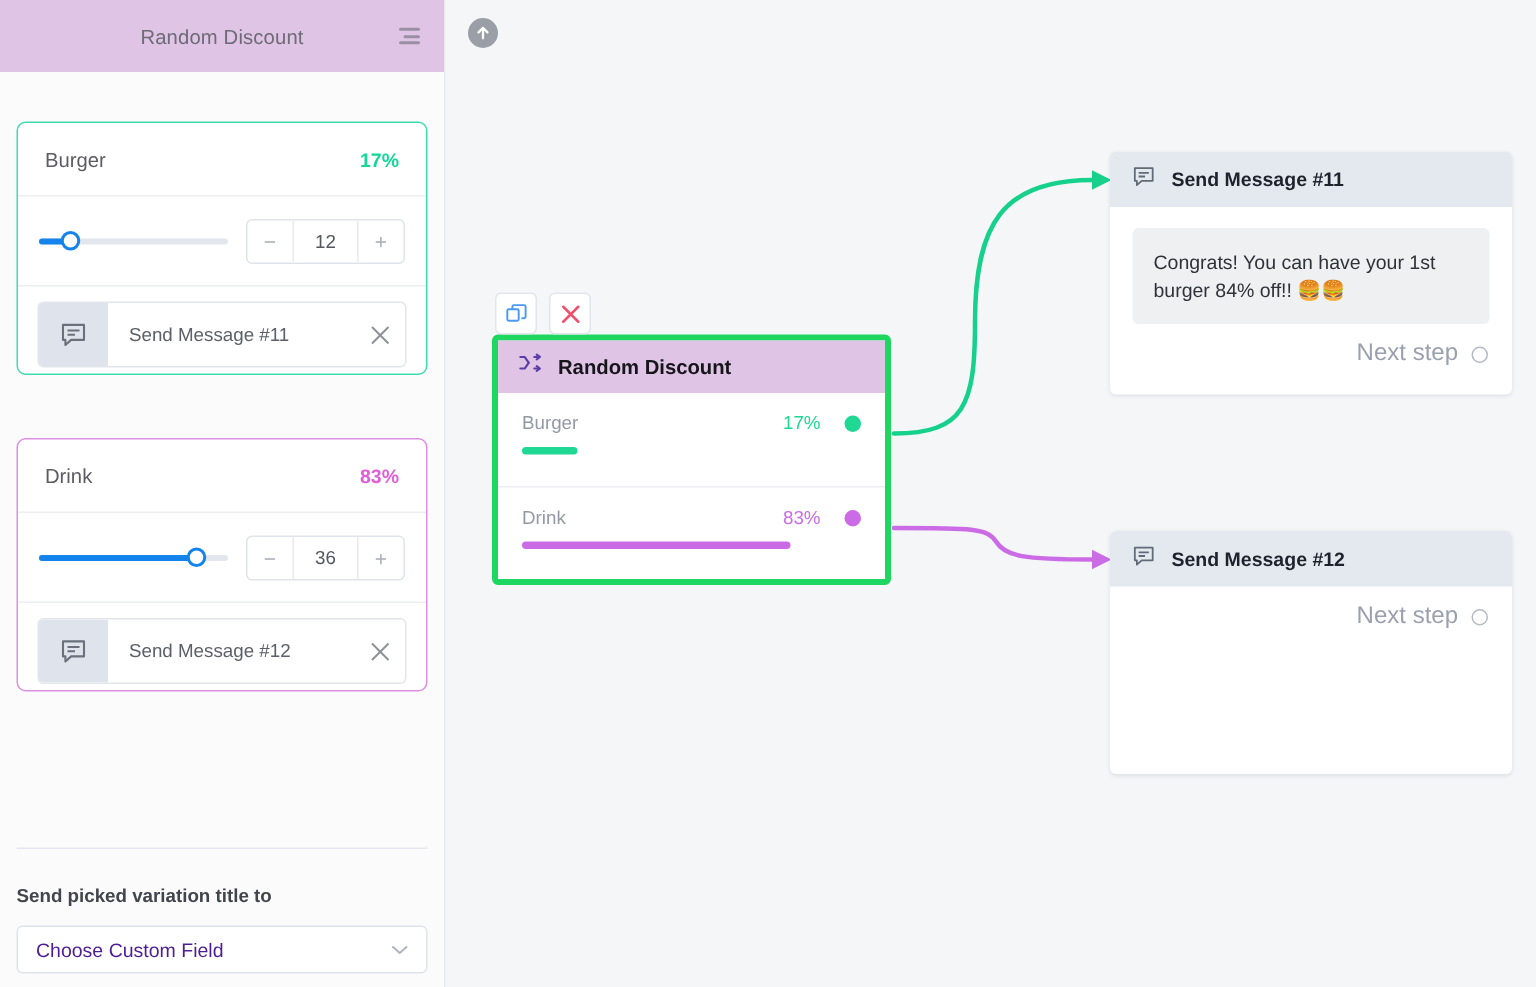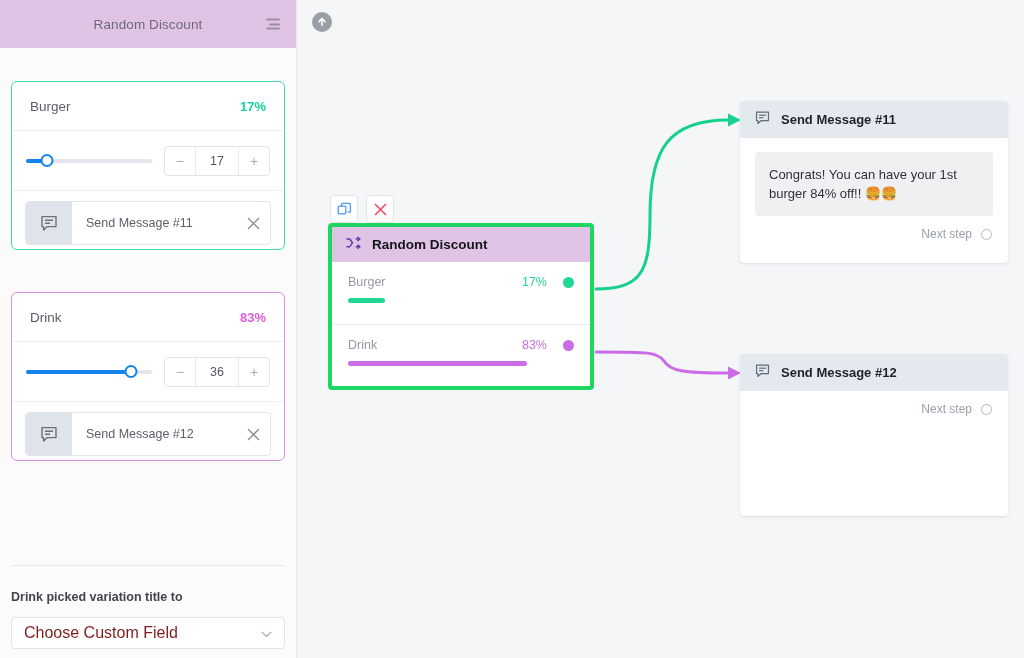--- a/index.html
+++ b/index.html
@@ -141,21 +141,21 @@
     font-size: 12.5px; font-weight: bold; color: #43454d;
   }
   .select-box {
     position:absolute; left: 11px; top: 617px;
     width: 274px; height: 32px;
     border: 1px solid #dfe3ea; border-radius: 4px;
     background: #fff; box-sizing:border-box;
     display:flex; align-items:center;
     padding: 0 12px; cursor:pointer;
   }
-  .select-box-text { flex:1; font-size: 16px; color: #7f1d1d; }
+  .select-box-text { flex:1; font-size: 13px; color: #4c1d95; }
 
   
   .canvas {
     position:absolute; left: 298px; top:0;
     width: 726px; height: 658px;
     background: #f4f6f8;
     overflow: hidden;
   }
   .up-icon {
     position:absolute; left: 14px; top: 12px;
@@ -233,21 +233,21 @@
   .msg-card-body { padding: 14px 15px 0 15px; box-sizing:border-box; }
   .bubble {
     background:#eef0f2; border-radius: 4px;
     padding: 13px 14px;
     font-size: 13px; line-height: 19px; color: #2f3238;
   }
   .next-step {
     display:flex; align-items:center; justify-content:flex-end;
     gap: 9px; padding: 11px 16px 0 16px;
   }
-  .next-step-label { font-size: 12px; color: #9aa0ad; }
+  .next-step-label { font-size: 16px; color: #9aa0ad; }
   .next-step-dot {
     width: 11px; height: 11px; border-radius:50%;
     border: 1.5px solid #b4b9c4; box-sizing:border-box;
     cursor:pointer;
   }
 </style>
 </head>
 <body>
 
 <div id="root">
@@ -269,21 +269,21 @@
         <span class="vc-pct green">17%</span>
       </div>
       <div class="vc-mid">
         <div class="slider">
           <div class="slider-track"></div>
           <div class="slider-fill" id="fill0" style="width: 17%;"></div>
           <div class="slider-thumb" id="thumb0" style="left: 17%;"></div>
         </div>
         <div class="stepper">
           <div class="btn">−</div>
-          <div class="val">17</div>
+          <div class="val">12</div>
           <div class="btn">+</div>
         </div>
       </div>
       <div class="vc-bot">
         <div class="msg-chip">
           <div class="msg-chip-icon">
             <svg width="20" height="20" viewBox="0 0 20 20" fill="none" stroke="#6b707c" stroke-width="1.4">
               <path d="M3 3.6h14v10H8.4L4.6 17v-3.4H3z" stroke-linejoin="round"></path>
               <line x1="6" y1="7.3" x2="14" y2="7.3"></line>
                 <line x1="6" y1="10.2" x2="11" y2="10.2"></line>
@@ -333,21 +333,21 @@
                 <line x1="12" y1="1" x2="1" y2="12"></line>
             </svg>
           </div>
         </div>
       </div>
     </div>
 
 
     <div class="sb-divider"></div>
 
-    <div class="sb-field-label">Drink picked variation title to</div>
+    <div class="sb-field-label">Send picked variation title to</div>
 
     <div class="select-box">
       <span class="select-box-text">Choose Custom Field</span>
       <span>
         <svg width="11" height="7" viewBox="0 0 11 7" fill="none" stroke="#aeb2bd" stroke-width="1.3" stroke-linecap="round">
           <path d="M1 1.3l4.5 4 4.5-4"></path>
         </svg>
       </span>
     </div>
   </div>

